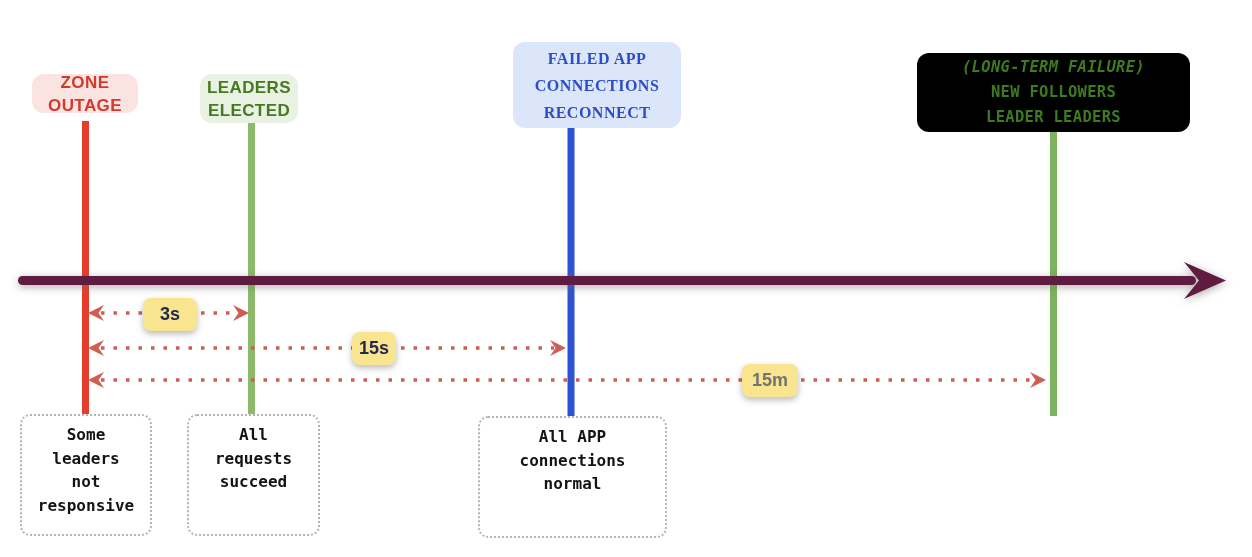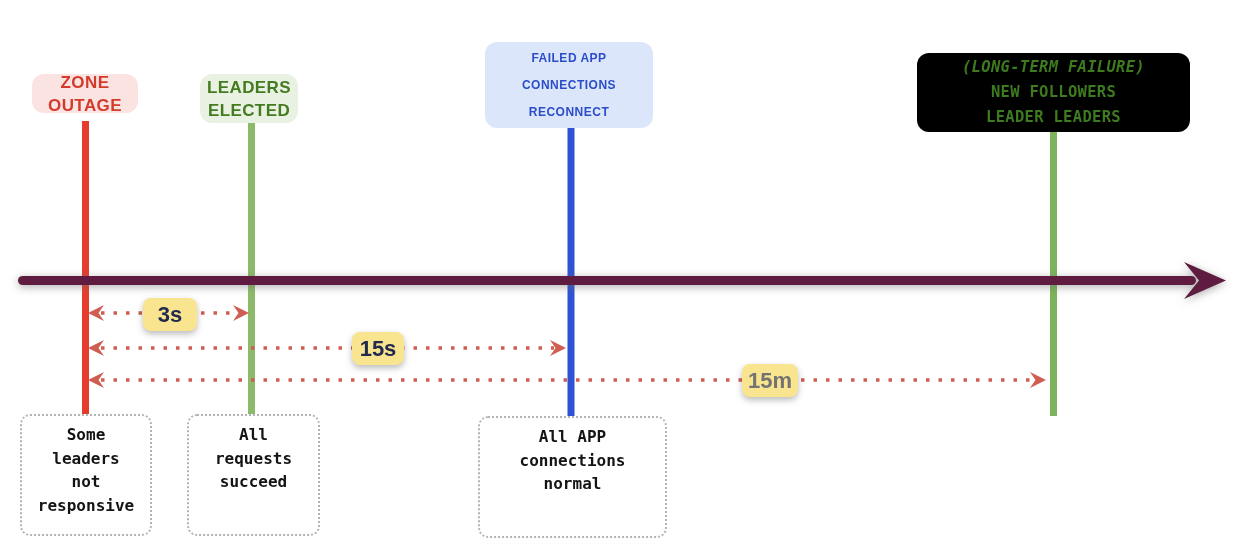--- a/index.html
+++ b/index.html
@@ -29,50 +29,51 @@
     box-sizing: border-box;
   }
   .event-label .lbl { white-space: pre-line; }
   .sans-label {
     font-family: "Liberation Sans", sans-serif;
     font-size: 17px;
     line-height: 23px;
     letter-spacing: 0.4px;
   }
   .mono-label {
-    font-family: Liberation Sans, sans-serif;
-    font-size: 12px;
+    font-family: Liberation Serif, serif;
+    font-size: 16px;
     line-height: 27px;
     letter-spacing: 0.5px;
+    margin-left: 28px;
   }
   .mono-label-sm {
     font-family: "DejaVu Sans Mono", monospace;
     font-size: 15.5px;
     line-height: 25px;
     letter-spacing: 0.3px;
   }
   .italic-line { font-style: italic; display: block; }
   #event-label-0 { left: 32px;  top: 74px; width: 106px; height: 39px; }
   #event-label-1 { left: 200px; top: 74px; width: 98px;  height: 49px; }
   #event-label-2 { left: 485px; top: 42px; width: 168px; height: 86px; }
   #event-label-3 { left: 917px; top: 53px; width: 273px; height: 79px; }
   
   .badge {
     position: absolute;
     border-radius: 8px;
     display: flex;
     align-items: center;
     justify-content: center;
     font-weight: bold;
-    font-size: 22px;
+    font-size: 18px;
     font-family: "Liberation Sans", sans-serif;
     box-shadow: 0 3px 6px rgba(60,60,60,0.35);
   }
   #badge-0 { left: 143px; top: 298px; width: 54px; height: 33px; }
-  #badge-1 { left: 352px; top: 332px; width: 52px; height: 33px; }
+  #badge-1 { left: 352px; top: 332px; width: 44px; height: 33px; }
   #badge-2 { left: 742px; top: 364px; width: 56px; height: 33px; }
   
   .note {
     position: absolute;
     background: #ffffff;
     border: 2px dotted #b3b3b3;
     border-radius: 10px;
     box-sizing: border-box;
     text-align: center;
     font-family: "DejaVu Sans Mono", monospace;

